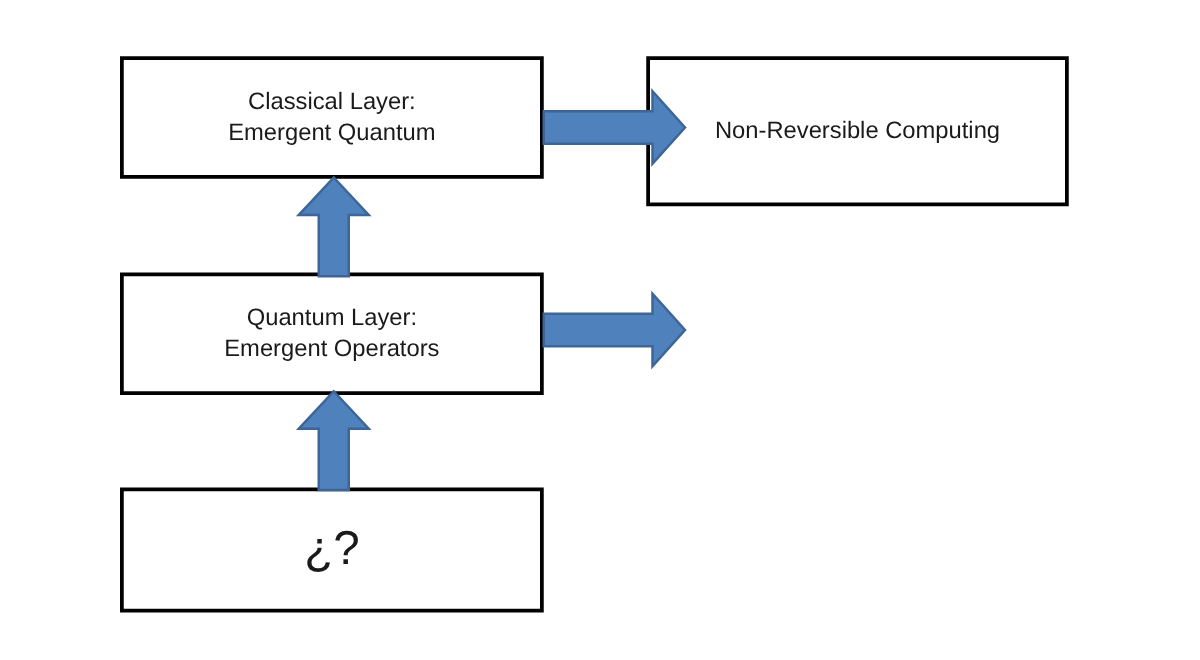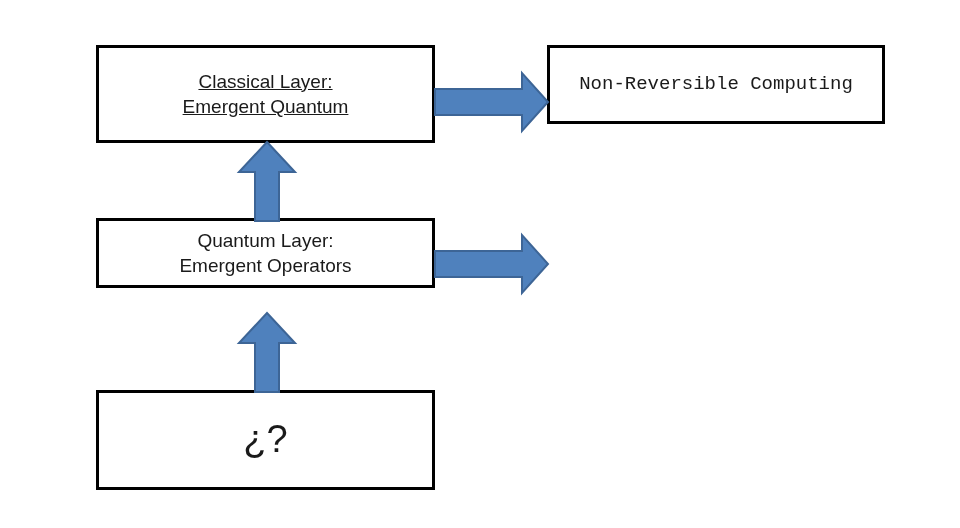--- a/index.html
+++ b/index.html
@@ -22,23 +22,23 @@
     border: 3px solid #000000;
     display: flex;
     flex-direction: column;
     align-items: center;
     justify-content: center;
     text-align: center;
     color: #1a1a1a;
     font-size: 19px;
     line-height: 1.33;
   }
-  #box-classical   { left: 96px;  top: 45px;  width: 339px; height: 98px; text-decoration: underline; }
-  #box-nonrev      { left: 547px; top: 45px;  width: 338px; height: 79px; font-family: Liberation Mono, monospace; }
-  #box-quantum     { left: 96px;  top: 218px; width: 339px; height: 70px; }
+  #box-classical   { left: 96px;  top: 45px;  width: 339px; height: 98px; }
+  #box-nonrev      { left: 517px; top: 45px;  width: 338px; height: 120px; }
+  #box-quantum     { left: 96px;  top: 218px; width: 339px; height: 98px; }
   #box-reversible  { left: 547px; top: 215px; width: 353px; height: 99px; }
   #box-unknown     { left: 96px;  top: 390px; width: 339px; height: 100px; }
   #box-unknown .box-line { font-size: 38px; line-height: 1.1; }
   .arrow-svg {
     position: absolute;
     overflow: visible;
   }
   .arrow-shape {
     fill: #4f81bd;
     stroke: #3d6596;

